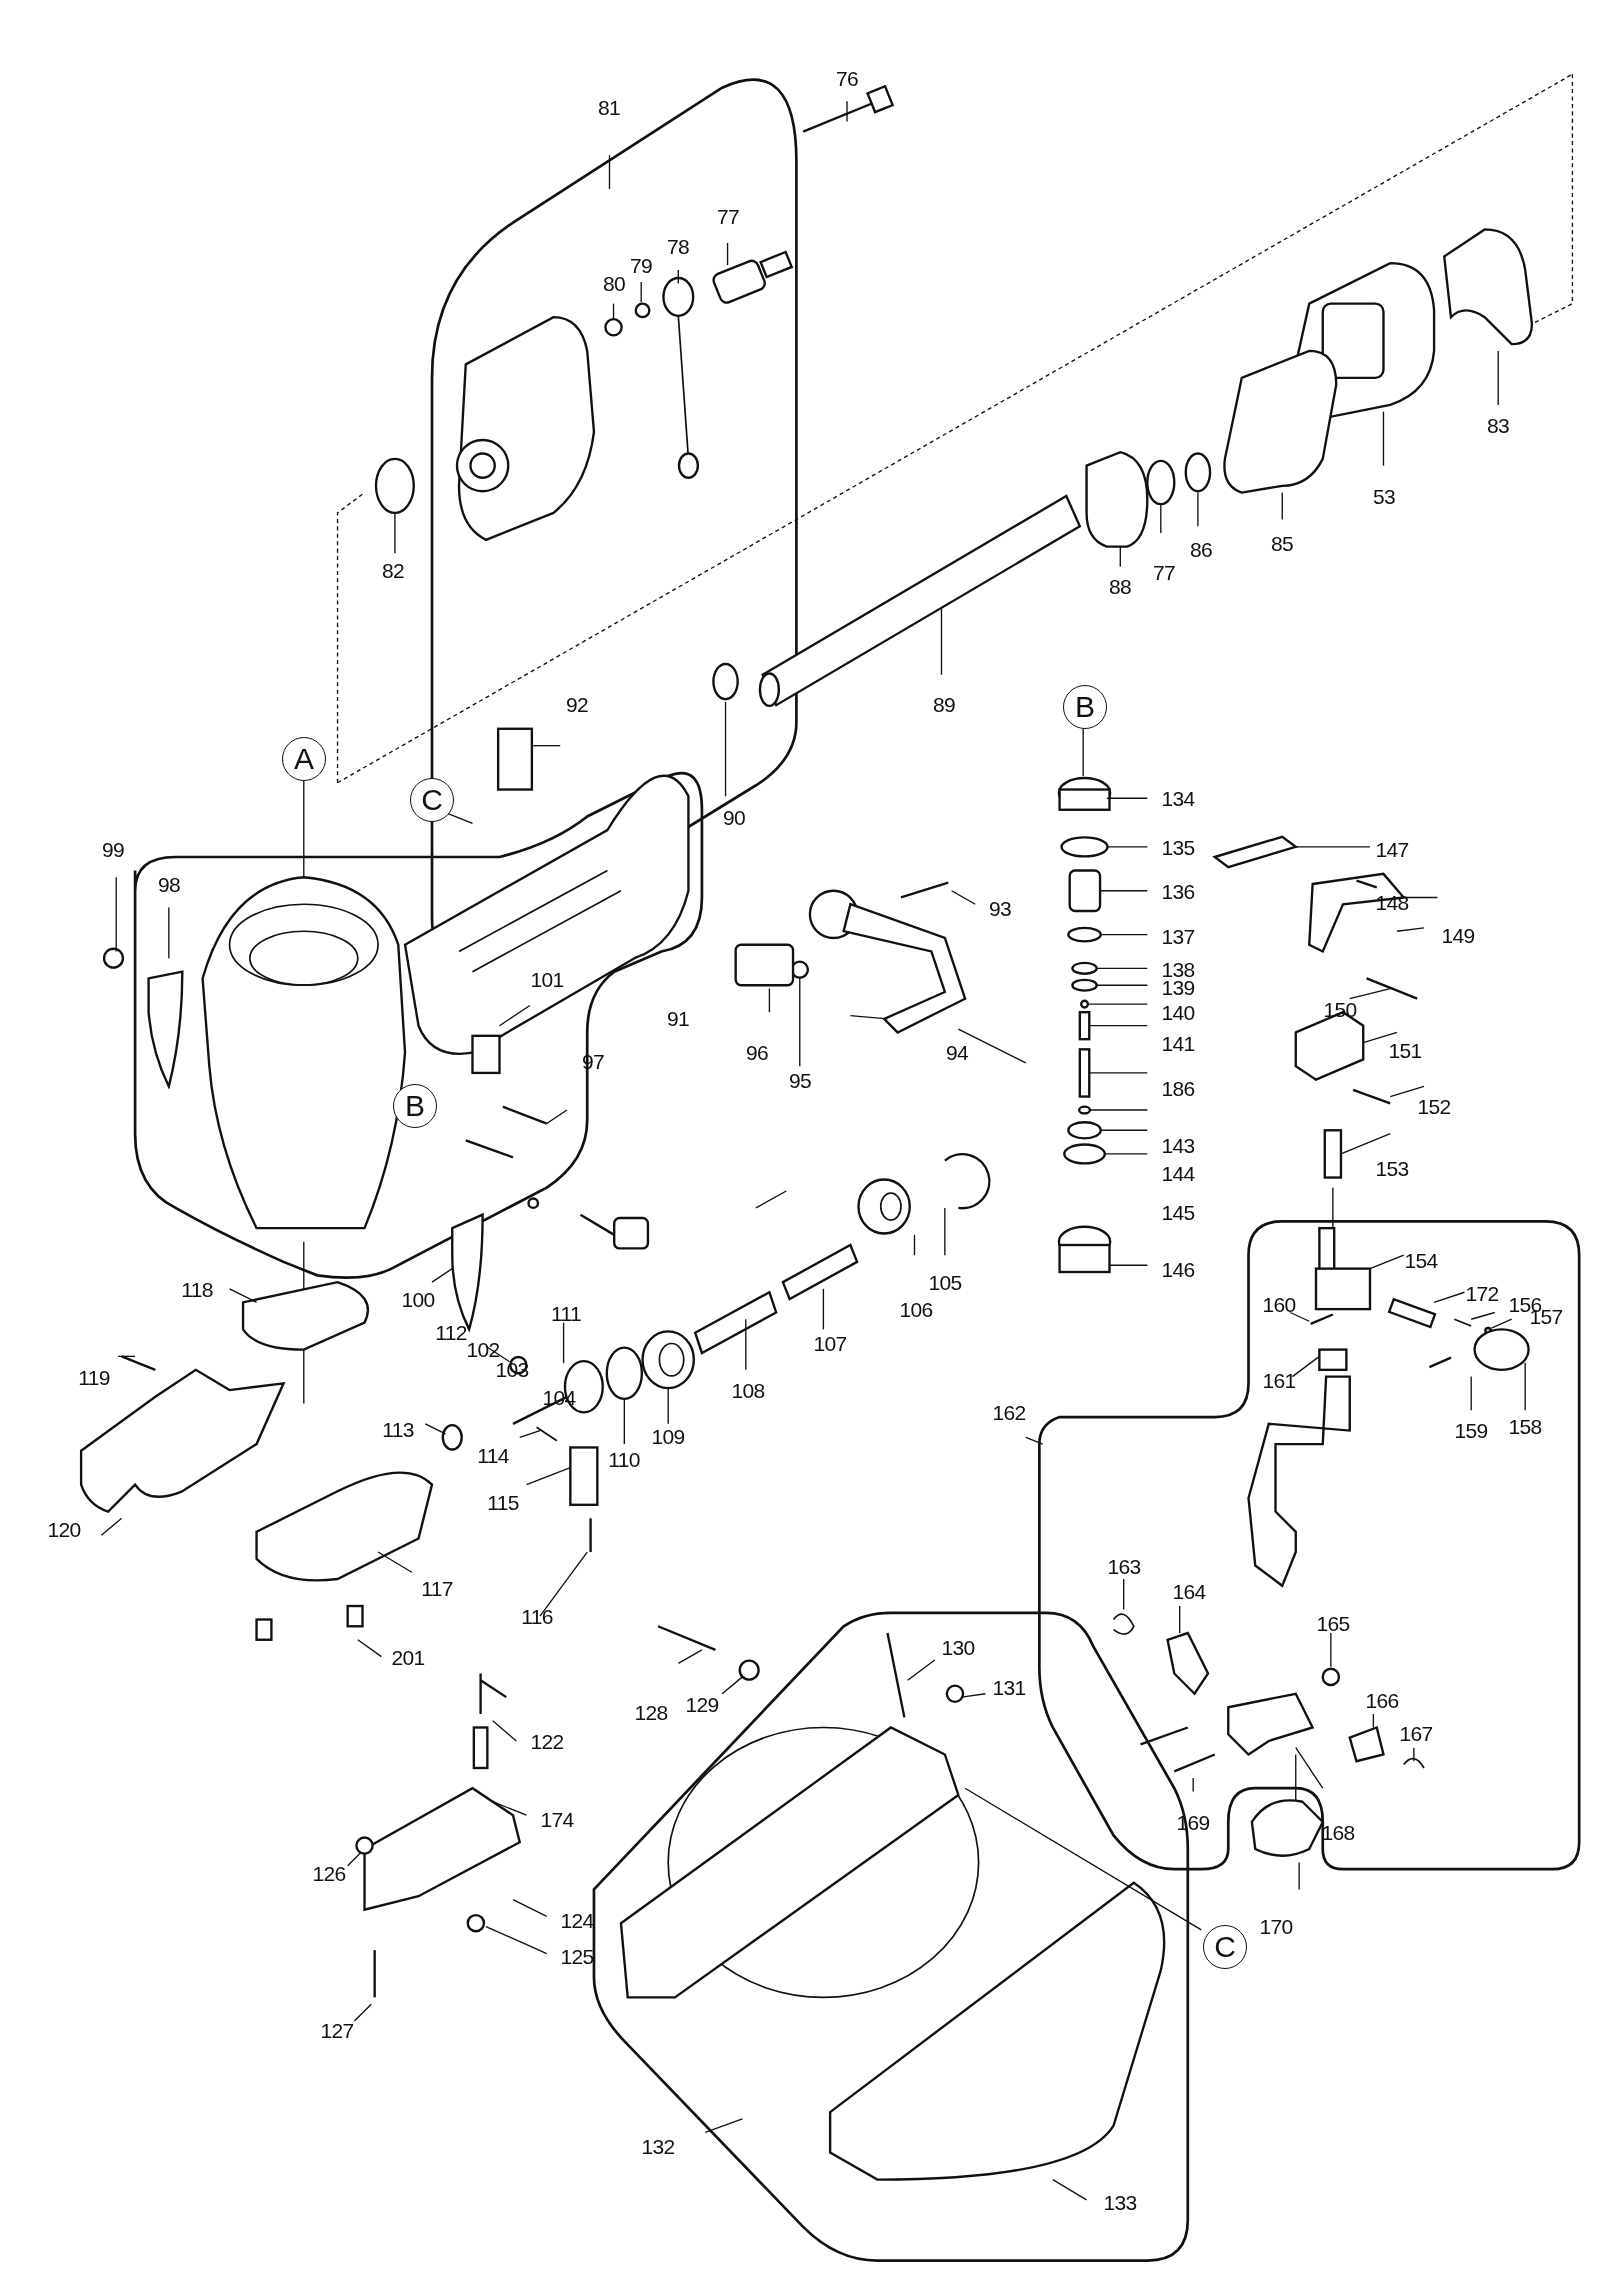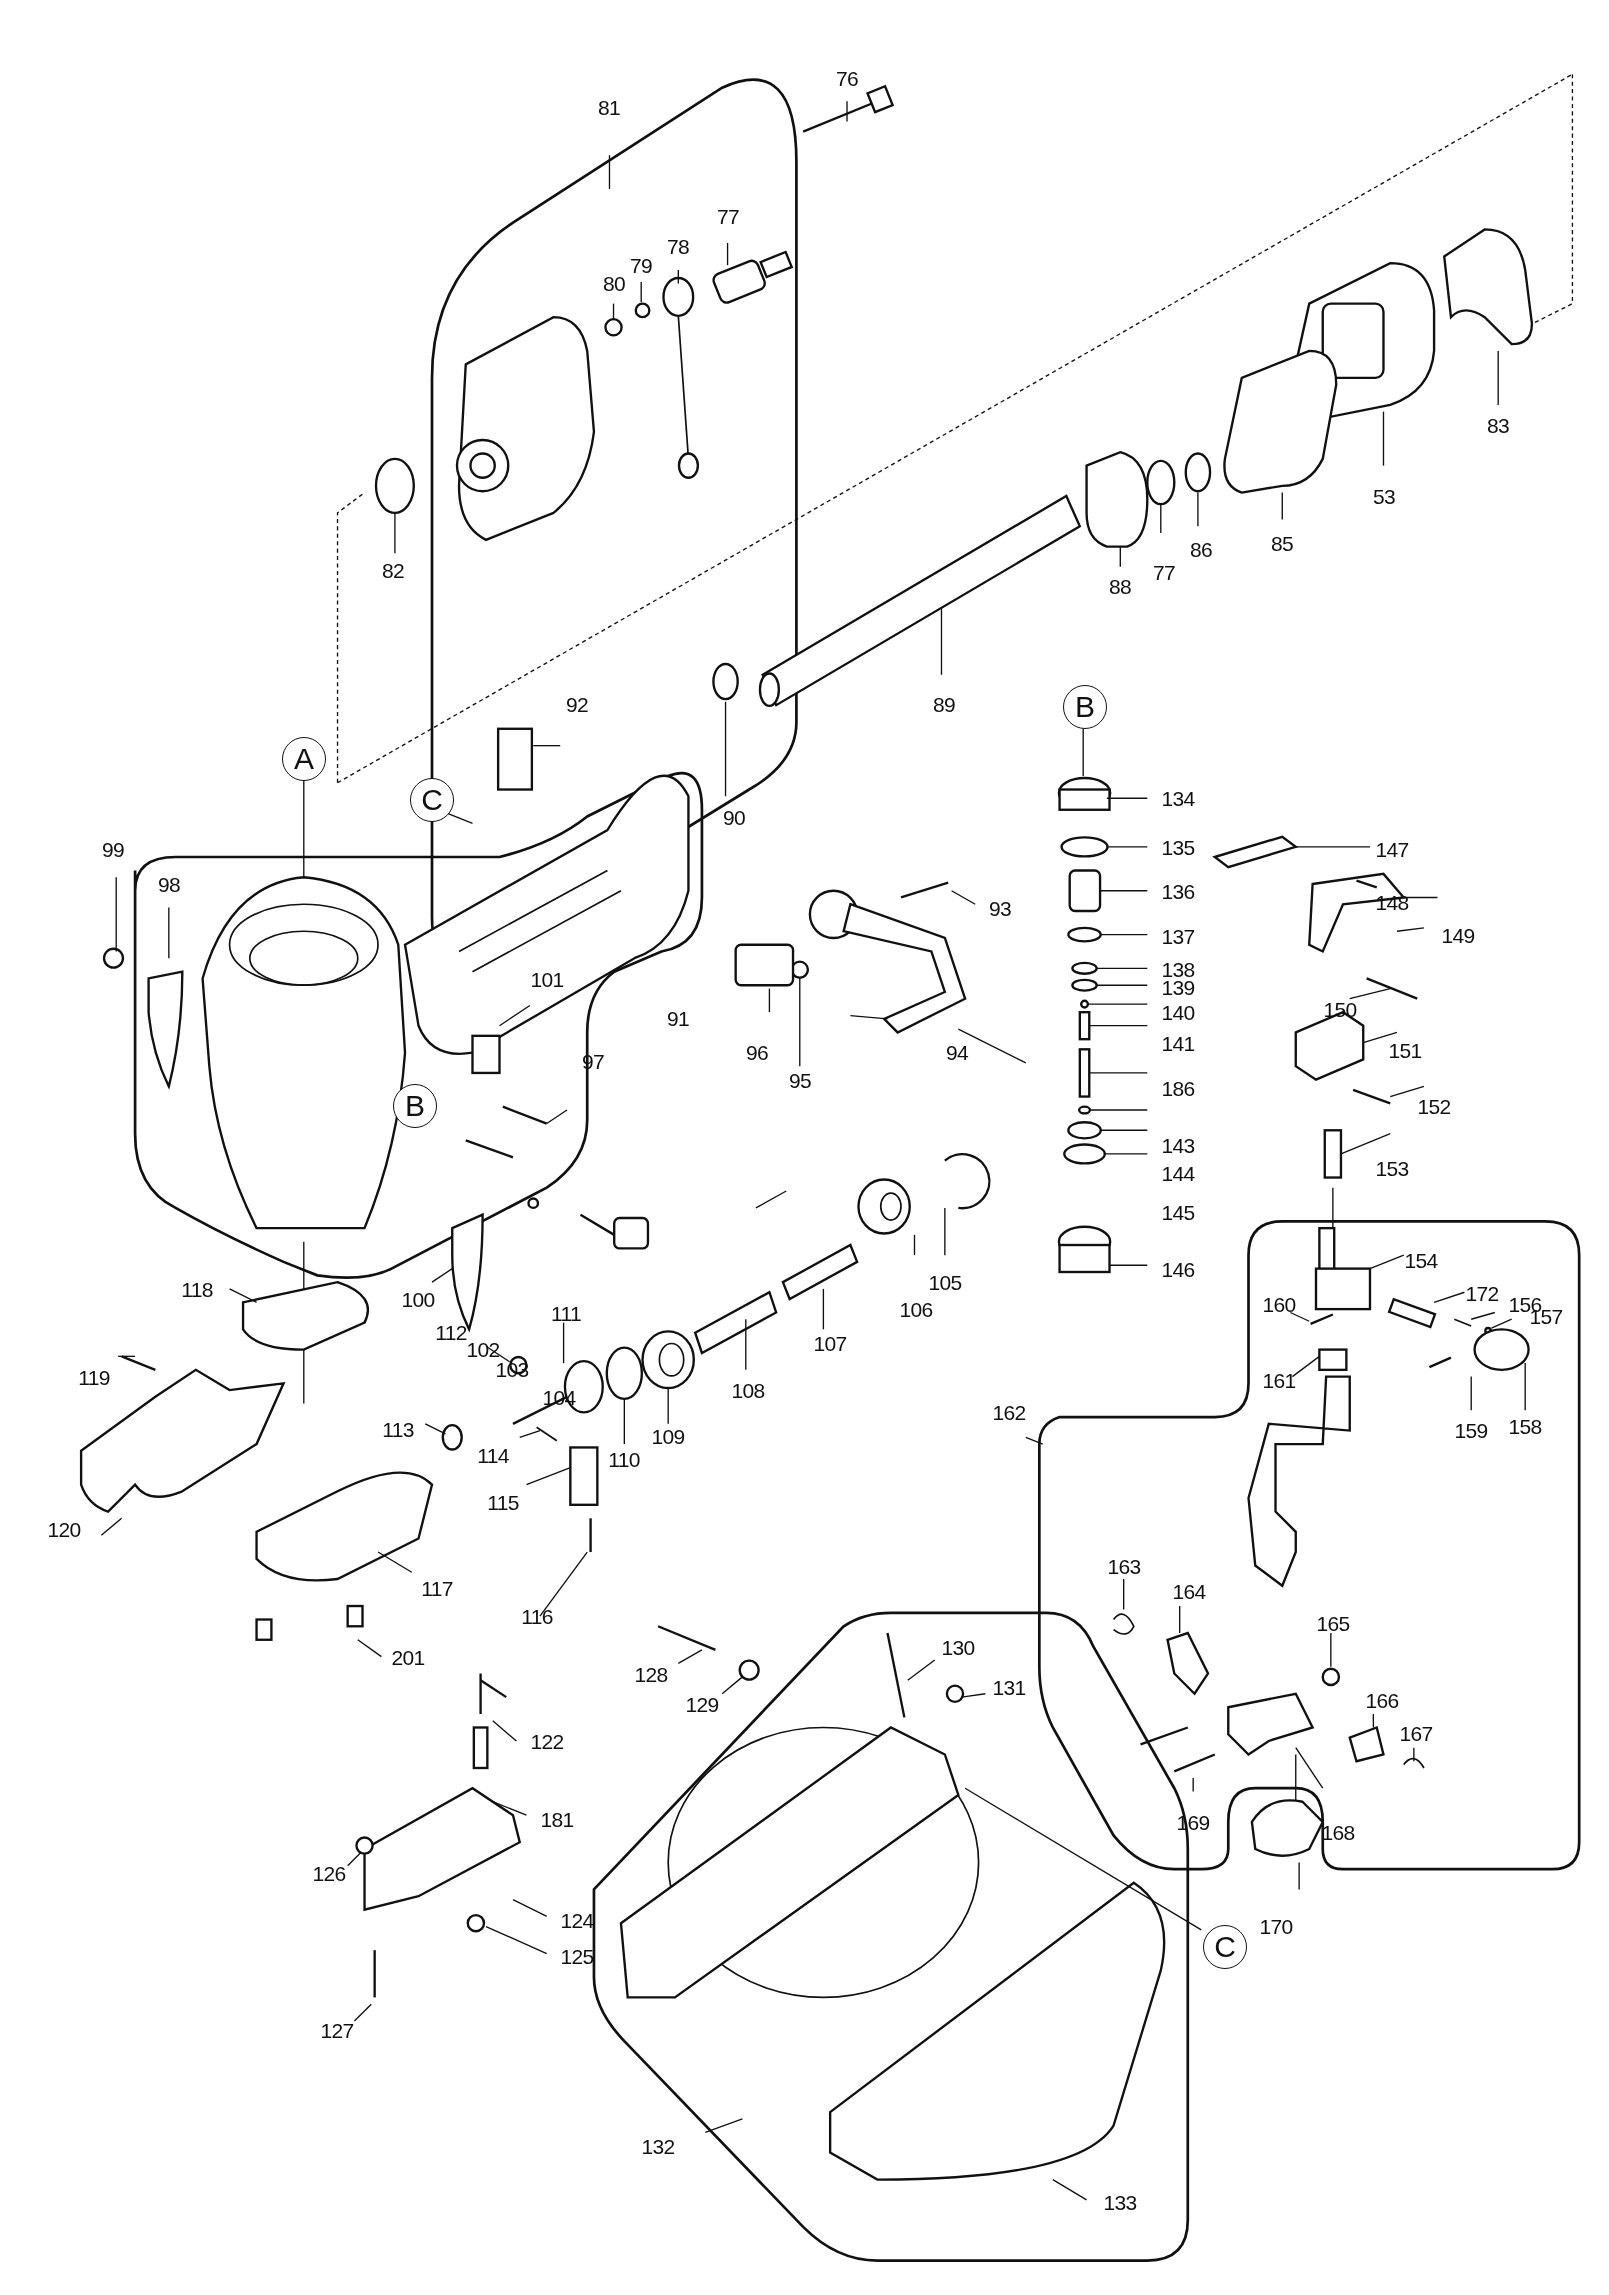--- a/index.html
+++ b/index.html
@@ -351,26 +351,26 @@
 <span class="lbl" style="left:398px;top:1429px">113</span>
 <span class="lbl" style="left:493px;top:1455px">114</span>
 <span class="lbl" style="left:503px;top:1502px">115</span>
 <span class="lbl" style="left:537px;top:1616px">116</span>
 <span class="lbl" style="left:437px;top:1588px">117</span>
 <span class="lbl" style="left:197px;top:1289px">118</span>
 <span class="lbl" style="left:94px;top:1377px">119</span>
 <span class="lbl" style="left:64px;top:1529px">120</span>
 <span class="lbl" style="left:408px;top:1657px">201</span>
 <span class="lbl" style="left:547px;top:1741px">122</span>
-<span class="lbl" style="left:557px;top:1819px">181</span>
+<span class="lbl" style="left:557px;top:1819px">174</span>
 <span class="lbl" style="left:577px;top:1920px">124</span>
 <span class="lbl" style="left:577px;top:1956px">125</span>
 <span class="lbl" style="left:329px;top:1873px">126</span>
 <span class="lbl" style="left:337px;top:2030px">127</span>
-<span class="lbl" style="left:651px;top:1674px">128</span>
+<span class="lbl" style="left:651px;top:1712px">128</span>
 <span class="lbl" style="left:702px;top:1704px">129</span>
 <span class="lbl" style="left:958px;top:1647px">130</span>
 <span class="lbl" style="left:1009px;top:1687px">131</span>
 <span class="lbl" style="left:658px;top:2146px">132</span>
 <span class="lbl" style="left:1120px;top:2202px">133</span>
 <span class="lbl" style="left:1178px;top:798px">134</span>
 <span class="lbl" style="left:1178px;top:847px">135</span>
 <span class="lbl" style="left:1178px;top:891px">136</span>
 <span class="lbl" style="left:1178px;top:936px">137</span>
 <span class="lbl" style="left:1178px;top:969px">138</span>

